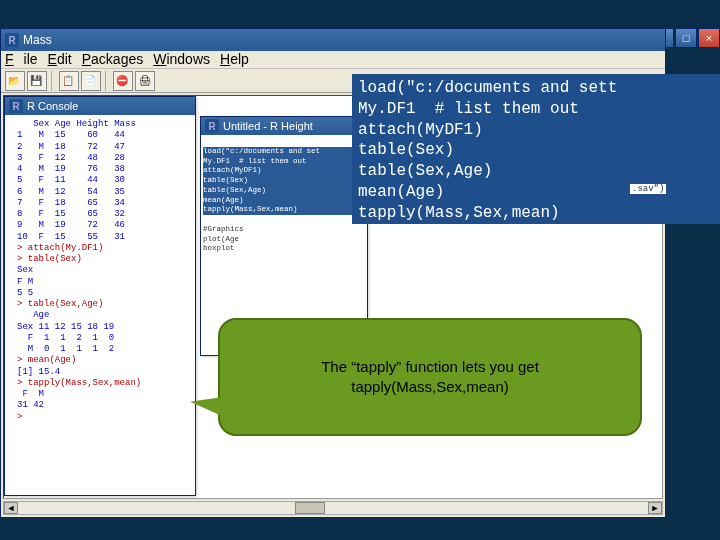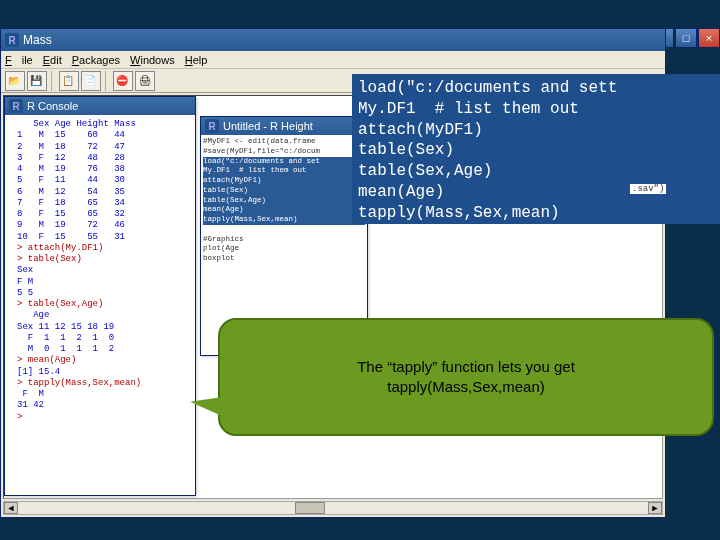--- a/index.html
+++ b/index.html
@@ -4,38 +4,38 @@
 <style>
   * { box-sizing: border-box; margin: 0; padding: 0; }
   body { width: 720px; height: 540px; background: #0a2d4a; font-family: Arial, sans-serif; font-size: 11px; overflow: hidden; position: relative; }
   .app-frame { position: absolute; left: 0; top: 28px; width: 666px; height: 490px; background: #ece9d8; border: 1px solid #0a246a; }
   .title-bar { height: 22px; background: linear-gradient(#3b6ea5,#2a5a95); display: flex; align-items: center; padding: 0 4px; color: #fff; font-size: 12px; }
   .r-icon { width: 14px; height: 14px; background: #1f4e8c; border-radius: 2px; display: inline-flex; align-items: center; justify-content: center; font-weight: bold; font-size: 10px; margin-right: 4px; color: #aad; }
   .title-bar .spacer { flex: 1; }
   .win-btns { position: absolute; right: 0; top: 28px; display: flex; }
   .win-btn { width: 22px; height: 20px; background: linear-gradient(#5a8ac6,#2a5a95); border: 1px solid #0a246a; color: #fff; display: flex; align-items: center; justify-content: center; font-size: 11px; margin-left: 1px; }
   .win-btn.close { background: linear-gradient(#e07060,#c04030); }
-  .menu-bar { height: 18px; background: #ece9d8; display: flex; align-items: center; padding: 0 4px; font-size: 11px; color: #000; border-bottom: 1px solid #c0c0c0; }
+  .menu-bar { height: 18px; background: #ece9d8; display: flex; align-items: flex-start; padding: 0 4px; font-size: 14px; color: #000; border-bottom: 1px solid #c0c0c0; }
   .menu-bar span { margin-right: 10px; }
   .menu-bar span u { text-decoration: underline; }
   .tool-bar { height: 24px; background: #ece9d8; display: flex; align-items: center; padding: 2px 4px; gap: 2px; border-bottom: 1px solid #999; }
   .tbtn { width: 20px; height: 20px; border: 1px solid #888; background: #f4f2e8; display: flex; align-items: center; justify-content: center; font-size: 10px; }
   .sep { width: 4px; height: 20px; border-left: 1px solid #aaa; margin: 0 2px; }
   .mdi-area { position: absolute; left: 2px; top: 66px; right: 2px; bottom: 18px; background: #fff; border: 1px inset #999; }
   .mdi-child { position: absolute; border: 1px solid #0a246a; background: #fff; box-shadow: 1px 1px 3px rgba(0,0,0,0.2); }
   .mdi-title { height: 18px; background: linear-gradient(#3b6ea5,#2a5a95); color: #fff; display: flex; align-items: center; font-size: 11px; padding: 0 4px; }
   .console { left: 0; top: 0; width: 192px; height: 400px; }
   .console-body { padding: 4px 12px; font-family: "Courier New", monospace; font-size: 9px; color: #0000cc; white-space: pre; line-height: 1.25; }
   .console-body .red { color: #b00000; }
   .editor { left: 196px; top: 20px; width: 168px; height: 240px; }
   .editor-body { padding: 2px; font-family: "Courier New", monospace; font-size: 7.5px; color: #333; white-space: pre; line-height: 1.3; }
   .editor-body .hl { background: #2a5a95; color: #fff; display: block; }
   .big-code { position: absolute; left: 352px; top: 74px; width: 368px; height: 150px; background: #1f4e8c; color: #fff; font-family: "Courier New", monospace; font-size: 16px; white-space: pre; padding: 4px 6px; line-height: 1.3; }
   .savi { position: absolute; left: 630px; top: 184px; font-family: "Courier New", monospace; font-size: 9px; color: #333; background:#fff; padding:0 2px;}
-  .callout { position: absolute; left: 218px; top: 318px; width: 496px; height: 118px; background: #6a9a1f; border: 2px solid #4a7010; border-radius: 18px; display: flex; align-items: center; justify-content: center; text-align: center; color: #000; font-size: 15px; line-height: 1.35; }
+  .callout { position: absolute; left: 218px; top: 318px; width: 424px; height: 118px; background: #6a9a1f; border: 2px solid #4a7010; border-radius: 18px; display: flex; align-items: center; justify-content: center; text-align: center; color: #000; font-size: 15px; line-height: 1.35; }
   .callout::after { content: ""; position: absolute; left: -44px; top: 70px; width: 0; height: 0; border: 14px solid transparent; border-right: 48px solid #6a9a1f; transform: rotate(8deg); }
   .hscroll { position: absolute; left: 2px; right: 2px; bottom: 2px; height: 14px; background: #e4e2d8; border: 1px solid #aaa; display: flex; align-items: center; }
   .hscroll .arrow { width: 14px; height: 12px; background: #d4d0c8; border: 1px solid #888; display:flex; align-items:center; justify-content:center; font-size:9px;}
   .hscroll .track { flex:1; height: 12px; background: #eceade; position: relative; }
   .hscroll .thumb { position: absolute; left: 44%; width: 30px; height: 12px; background: #c8c4b8; border: 1px solid #888; }
 </style>
 </head>
 <body>
 
 <div class="win-btns">
@@ -102,22 +102,21 @@
 <span> F  M
 31 42</span>
 <span class="red">&gt;</span></div>
     </div>
 
     <div class="mdi-child editor">
       <div class="mdi-title">
         <span class="r-icon">R</span>
         <span>Untitled - R Height</span>
       </div>
-      <div class="editor-body"><span>#MyDF1 &lt;- edit(data.frame
-#save(MyDF1,file="c:/docum</span>
+      <div class="editor-body">
 <span class="hl">load("c:/documents and set
 My.DF1  # list them out
 attach(MyDF1)
 table(Sex)
 table(Sex,Age)
 mean(Age)
 tapply(Mass,Sex,mean)</span><span>
 #Graphics
 plot(Age
 boxplot</span></div>

